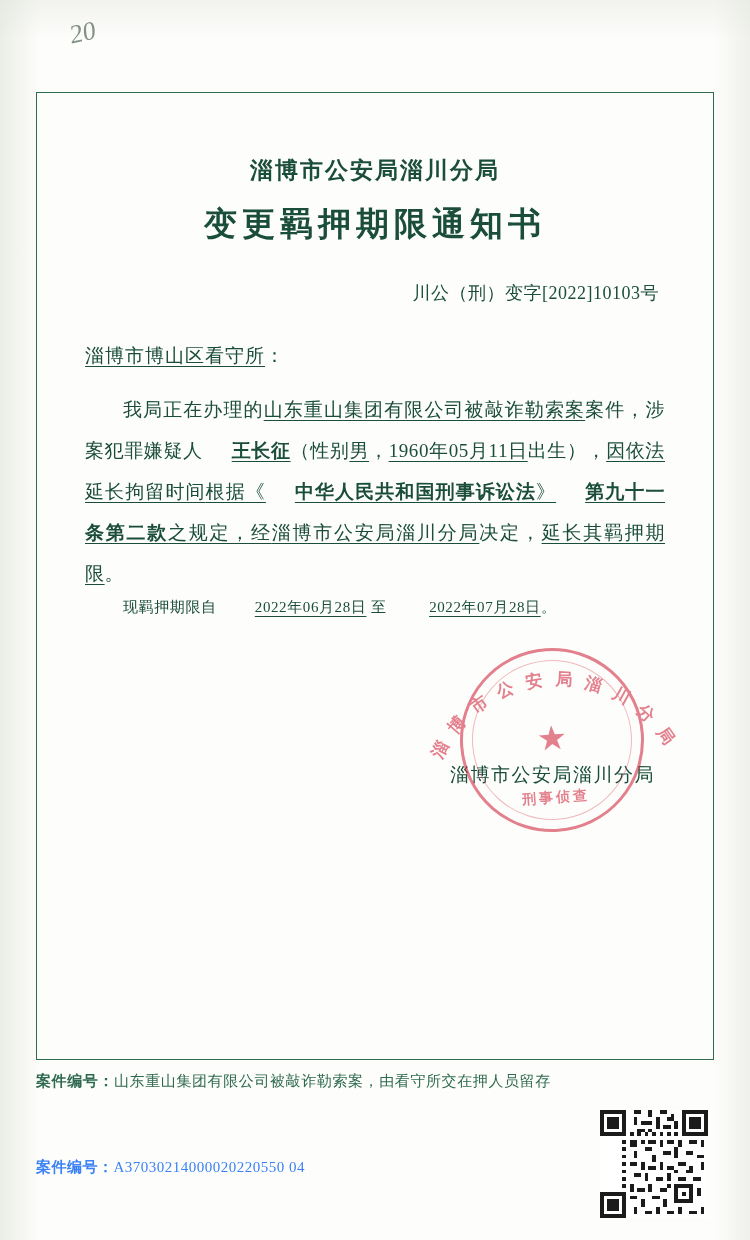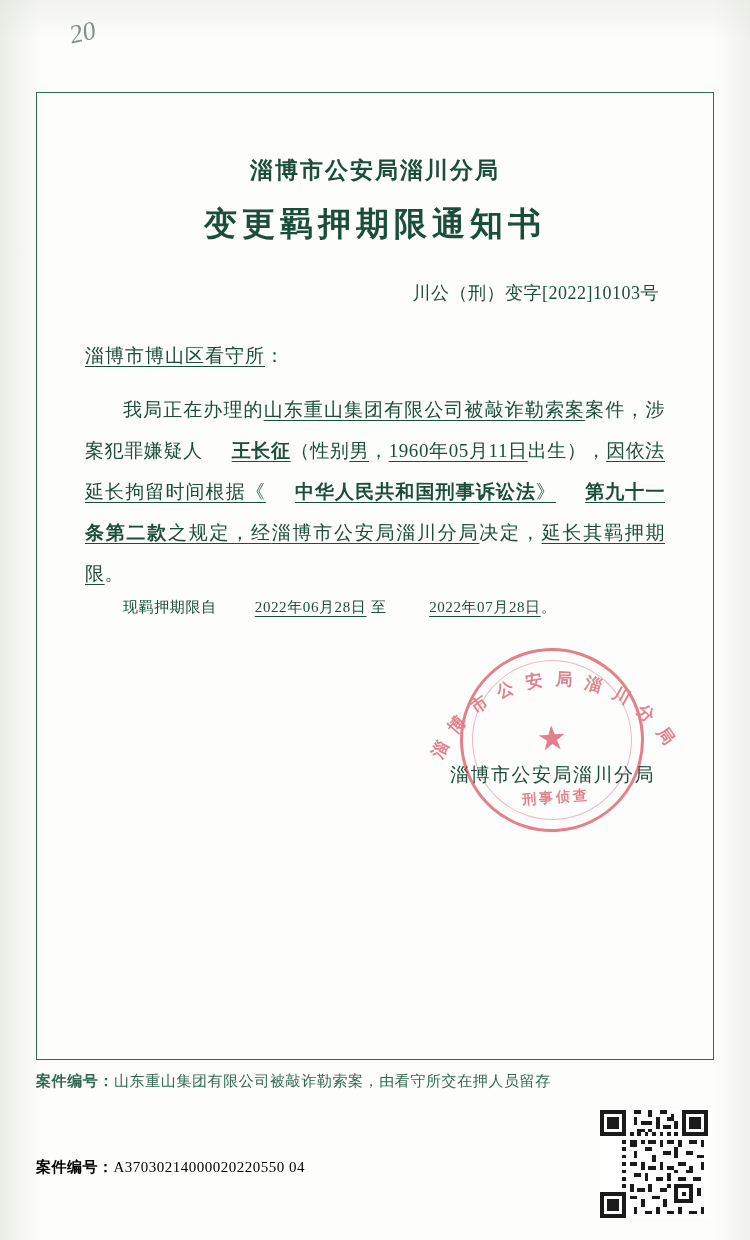--- a/index.html
+++ b/index.html
@@ -216,21 +216,21 @@
   }
   .footer-note .lead {
     font-weight: bold;
   }
   .case-no {
     position: absolute;
     left: 36px;
     top: 1158px;
     font-size: 15px;
     letter-spacing: 0.5px;
-    color: #000000;
+    color: #3b82f6;
   }
   .case-no .lead {
     font-weight: bold;
   }
 
   
   .qr {
     position: absolute;
     right: 42px;
     bottom: 22px;

